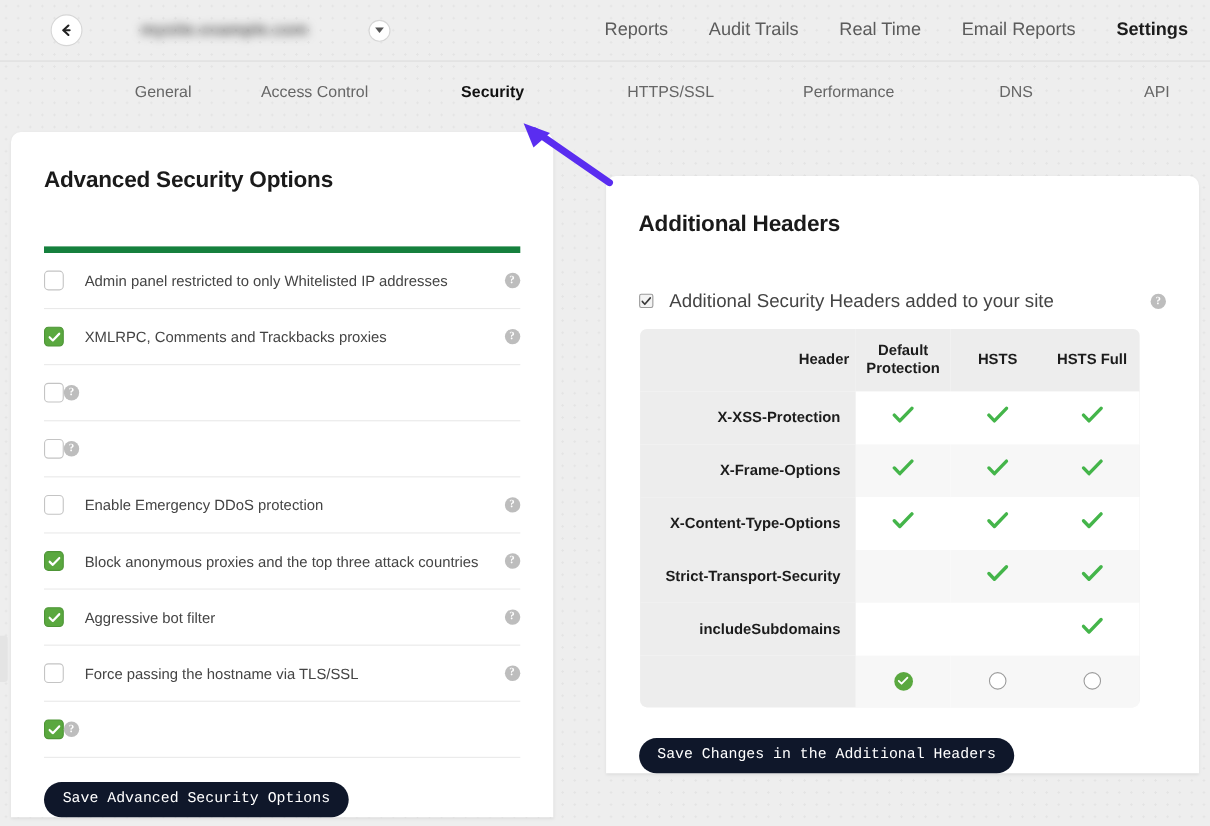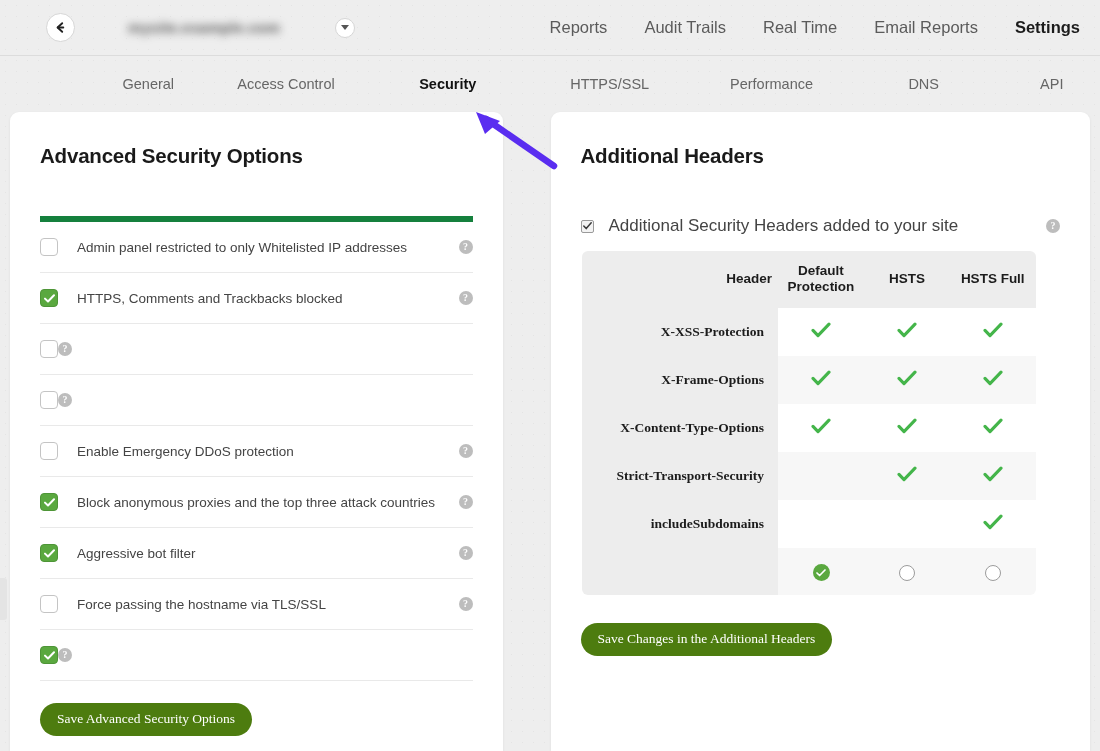--- a/index.html
+++ b/index.html
@@ -115,20 +115,21 @@
   .sn4 { width: 150px; }
   .sn5 { width: 130px; }
   .sn6 { width: 100px; }
 
   
   .cards {
     display: flex;
     gap: 48px;
     padding: 0 10px;
     height: calc(751px - 112px);
+    align-items: center;
   }
   .card {
     background: #fff;
     border-radius: 9px 9px 0 0;
     box-shadow: 0 1px 3px rgba(0,0,0,0.07);
     position: relative;
   }
   .card-left  { width: 520px; padding: 32px 30px 0 30px; }
   .card-right { width: 570px; padding: 32px 30px 0 30px; }
 
@@ -181,26 +182,26 @@
     font-weight: 700;
     line-height: 14px;
     text-align: center;
     flex: 0 0 auto;
     cursor: pointer;
     font-family: "Liberation Serif", serif;
   }
 
   .btn-green {
     display: inline-block;
-    background: #4d7c0f;
+    background: #0f172a;
     color: #fff;
     border: none;
     border-radius: 17px;
     font-size: 13.5px;
-    font-family: Liberation Serif, serif;
+    font-family: Liberation Mono, monospace;
     padding: 8px 17px 9px 17px;
     cursor: pointer;
     white-space: nowrap;
   }
   .save-left { margin-top: 22px; }
 
   
   .hdr-toggle {
     display: flex;
     align-items: center;
@@ -246,21 +247,20 @@
     padding: 12px 6px;
     vertical-align: middle;
     line-height: 1.22;
   }
   thead th.th-name { text-align: right; padding-right: 14px; }
   thead th.th-c    { text-align: center; }
 
   table.hdr-table tbody td {
     height: 48px;
     vertical-align: middle;
-    font-family: Liberation Serif, serif;
   }
   td.rowname {
     background: #ededed;
     text-align: right;
     padding-right: 14px;
     font-size: 13.5px;
     font-weight: 700;
     color: #1c1c1c;
   }
   td.cell {
@@ -367,21 +367,21 @@
         <span class="opt-label">Admin panel restricted to only Whitelisted IP addresses</span>
         <span class="help">?</span>
       </div>
 
       <div class="opt-row">
         <span class="cbx on">
           <svg width="11" height="9" viewBox="0 0 11 9">
               <path d="M1 4.6 L4 7.5 L10 1.3" fill="none" stroke="#fff" stroke-width="2" stroke-linecap="round" stroke-linejoin="round"></path>
             </svg>
         </span>
-        <span class="opt-label">HTTPS, Comments and Trackbacks blocked</span>
+        <span class="opt-label">XMLRPC, Comments and Trackbacks proxies</span>
         <span class="help">?</span>
       </div>
 
       <div class="opt-row">
         <span class="cbx">
           
         </span>
         <span class="help">?</span>
       </div>
 

